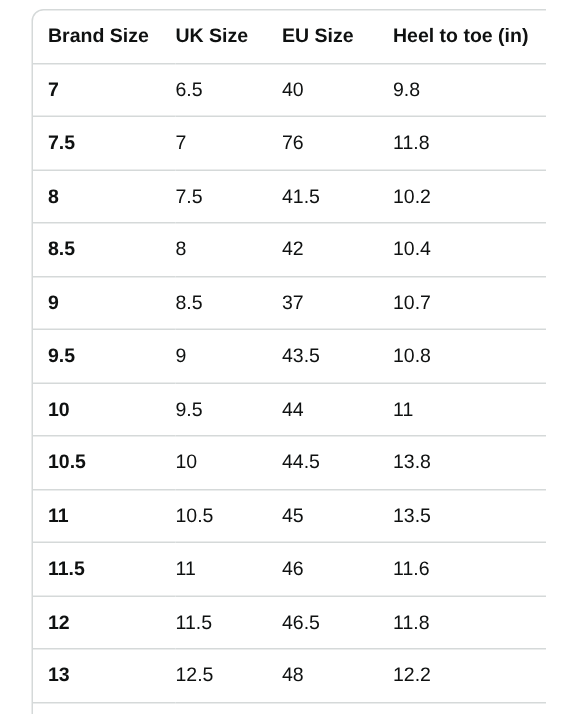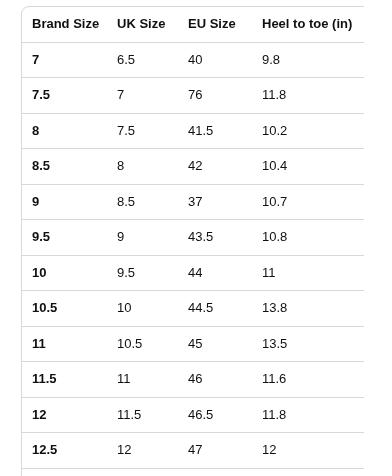--- a/index.html
+++ b/index.html
@@ -170,26 +170,20 @@
             <td>46</td>
             <td>11.6</td>
           </tr>
           <tr>
             <td class="cell-brand">12</td>
             <td>11.5</td>
             <td>46.5</td>
             <td>11.8</td>
           </tr>
           <tr>
-            <td class="cell-brand">12.5</td>
-            <td>12</td>
-            <td>47</td>
-            <td>12</td>
-          </tr>
-          <tr>
             <td class="cell-brand">13</td>
             <td>12.5</td>
             <td>48</td>
             <td>12.2</td>
           </tr>
         </tbody>
     </table>
   </div>
 
 </div>

